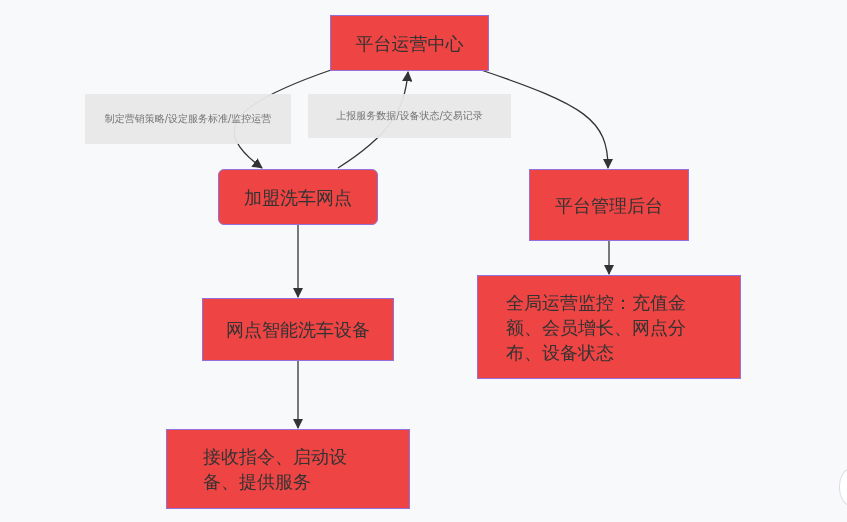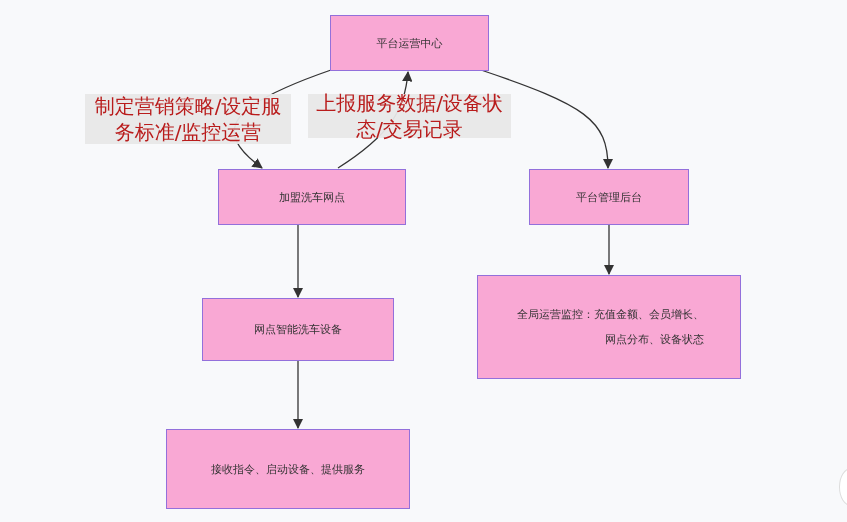--- a/index.html
+++ b/index.html
@@ -2,28 +2,28 @@
 <html><head>
 <meta charset="utf-8">
 <style>
   html, body { margin: 0; padding: 0; }
   body {
     width: 847px; height: 522px; background: #f8f9fb; position: relative; overflow: hidden;
     font-family: "DejaVu Sans", "Liberation Sans", sans-serif; color: #333;
   }
   .node {
     position: absolute; box-sizing: border-box;
-    background: #f9a8d4; border: 1.5px solid #9370db;
-    display: flex; align-items: center; justify-content: center; text-align: right;
-    font-size: 11px; line-height: 25px; color: #333; padding: 0 18px;
+    background: #ef4444; border: 1.5px solid #9370db;
+    display: flex; align-items: center; justify-content: center; text-align: left;
+    font-size: 18px; line-height: 25px; color: #333; padding: 0 18px;
   }
   .label {
     position: absolute; box-sizing: border-box; background: rgba(232,232,232,0.95);
     display: flex; align-items: center; justify-content: center; text-align: center;
-    font-size: 20px; line-height: 26px; color: #b91c1c; padding: 0 4px;
+    font-size: 10px; line-height: 26px; color: #737373; padding: 0 4px;
   }
   svg.edges { position: absolute; left: 0; top: 0; }
   .corner {
     position: absolute; right: -16px; bottom: 16px; width: 22px; height: 36px;
     border-radius: 50%; background: #fff; border: 1px solid #ddd;
   }
 </style>
 </head>
 <body>
 
@@ -39,23 +39,23 @@
   <path d="M298,225 L298,297" stroke="#333" stroke-width="1.3" fill="none" marker-end="url(#arrow)"></path>
   <path d="M298,354 L298,428" stroke="#333" stroke-width="1.3" fill="none" marker-end="url(#arrow)"></path>
   <path d="M609,225 L609,274" stroke="#333" stroke-width="1.3" fill="none" marker-end="url(#arrow)"></path>
 </svg>
 
 <div class="label" style="left:85px; top:94px; width:206px; height:50px;">制定营销策略/设定服务标准/监控运营</div>
 <div class="label" style="left:308px; top:94px; width:203px; height:44px;">上报服务数据/设备状态/交易记录</div>
 
 <div class="node" style="left:330px; top:15px; width:159px; height:56px;">平台运营中心</div>
 
-<div class="node" style="left:218px; top:169px; width:188px; height:56px;">加盟洗车网点</div>
+<div class="node" style="left:218px; top:169px; width:160px; height:56px;border-radius:6px;">加盟洗车网点</div>
 
-<div class="node" style="left:529px; top:169px; width:160px; height:56px;">平台管理后台</div>
+<div class="node" style="left:529px; top:169px; width:160px; height:72px;">平台管理后台</div>
 
 <div class="node" style="left:202px; top:298px; width:192px; height:63px;">网点智能洗车设备</div>
 
-<div class="node" style="left:477px; top:275px; width:264px; height:104px; padding:0 36px;">全局运营监控：充值金额、会员增长、网点分布、设备状态</div>
+<div class="node" style="left:477px; top:275px; width:264px; height:104px; padding:0 28px;">全局运营监控：充值金额、会员增长、网点分布、设备状态</div>
 
 <div class="node" style="left:166px; top:429px; width:244px; height:80px; padding:0 36px;">接收指令、启动设备、提供服务</div>
 
 <div class="corner"></div>
 
 </body></html>

